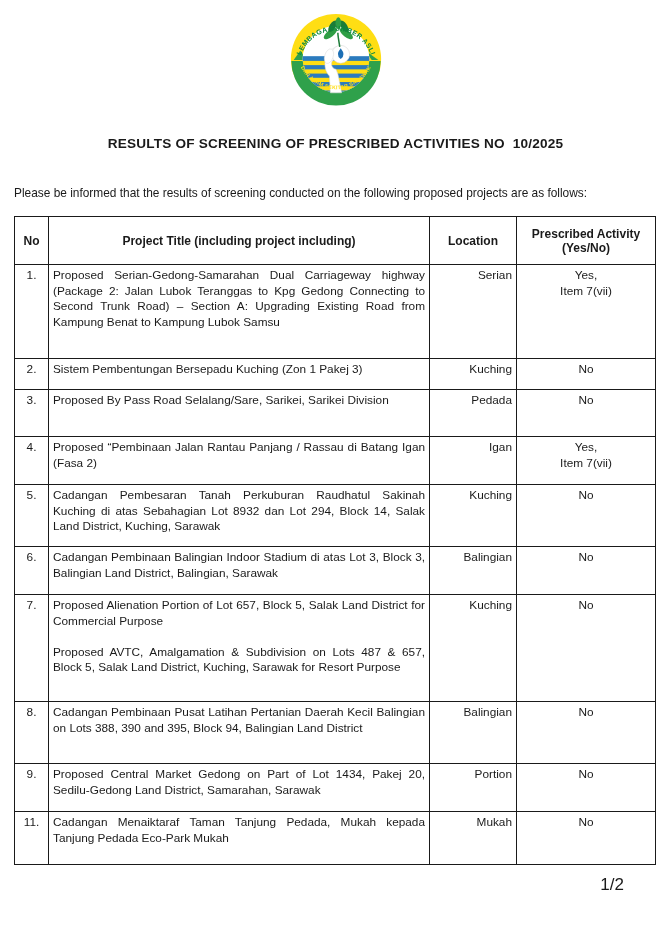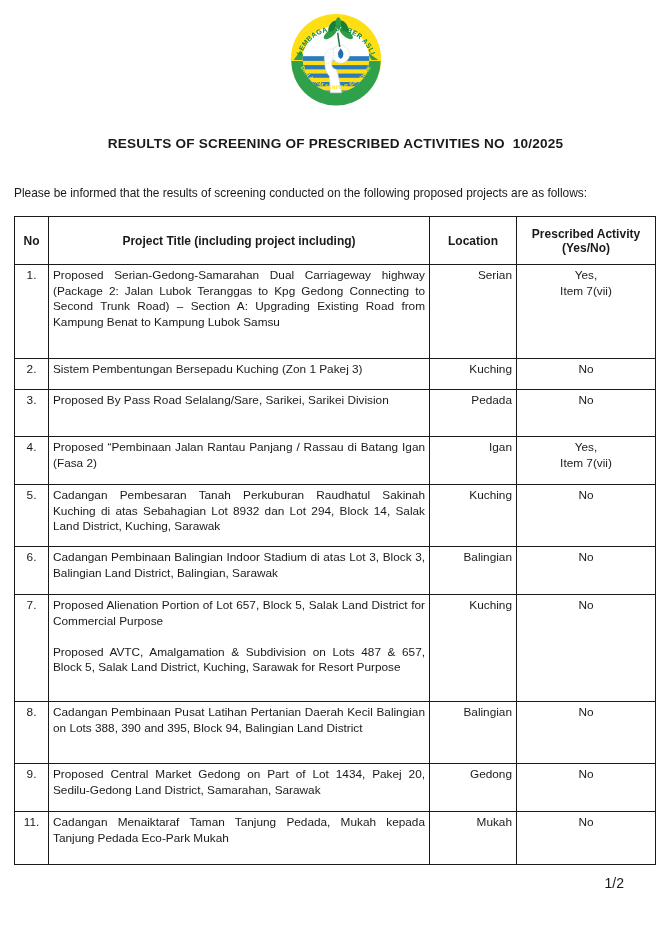--- a/index.html
+++ b/index.html
@@ -78,21 +78,21 @@
   tr.r7  { height:62px; }
   tr.r8  { height:48px; }
   tr.r9  { height:32px; }
   tr.r10 { height:53px; }
 
   
   .page-num {
     margin-top:10px;
     text-align:right;
     padding-right:33px;
-    font-size:14px;
+    font-size:17px;
   }
 </style>
 </head>
 <body>
 
 <div class="page">
 
   <div class="logo-wrap">
     <svg viewBox="0 0 100 100">
 
@@ -210,21 +210,21 @@
     </tr>
     <tr class="r7">
       <td class="cell-no">8.</td>
       <td class="cell-title">Cadangan Pembinaan Pusat Latihan Pertanian Daerah Kecil Balingian on Lots 388, 390 and 395, Block 94, Balingian Land District</td>
       <td class="cell-loc">Balingian</td>
       <td class="cell-pa">No</td>
     </tr>
     <tr class="r8">
       <td class="cell-no">9.</td>
       <td class="cell-title">Proposed Central Market Gedong on Part of Lot 1434, Pakej 20, Sedilu-Gedong Land District, Samarahan, Sarawak</td>
-      <td class="cell-loc">Gedong</td>
+      <td class="cell-loc">Portion</td>
       <td class="cell-pa">No</td>
     </tr>
     <tr class="r10">
       <td class="cell-no">11.</td>
       <td class="cell-title">Cadangan Menaiktaraf Taman Tanjung Pedada, Mukah kepada Tanjung Pedada Eco-Park Mukah</td>
       <td class="cell-loc">Mukah</td>
       <td class="cell-pa">No</td>
     </tr>
   </tbody>
     </table>

